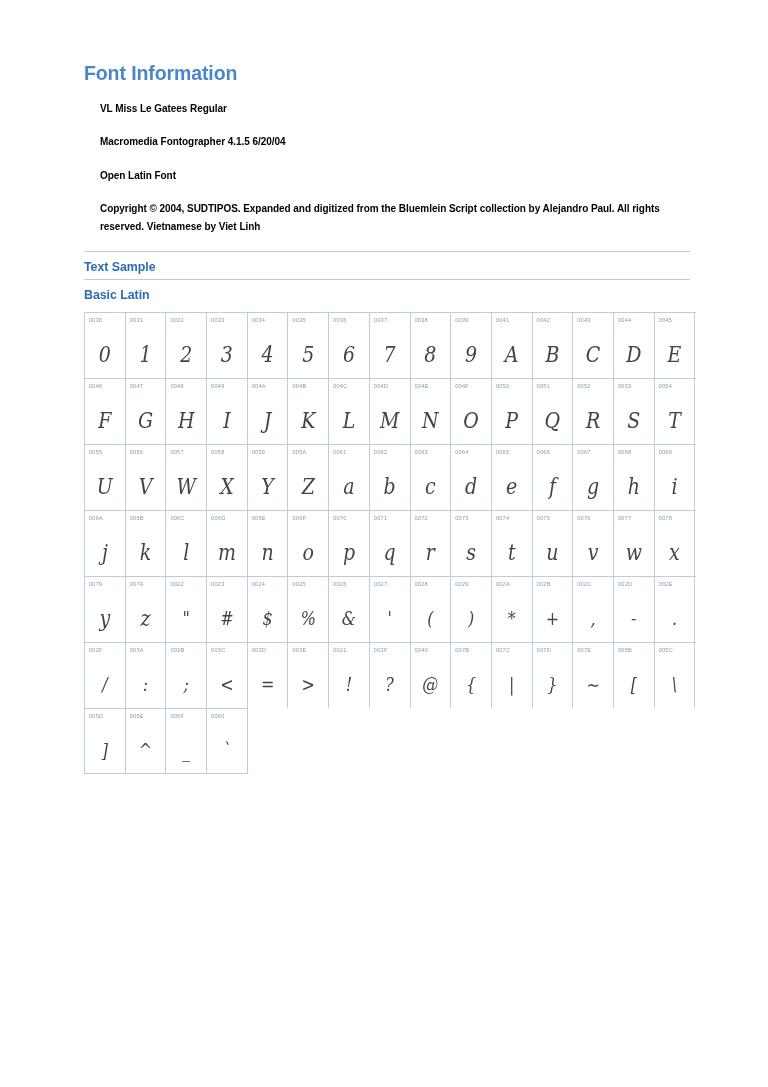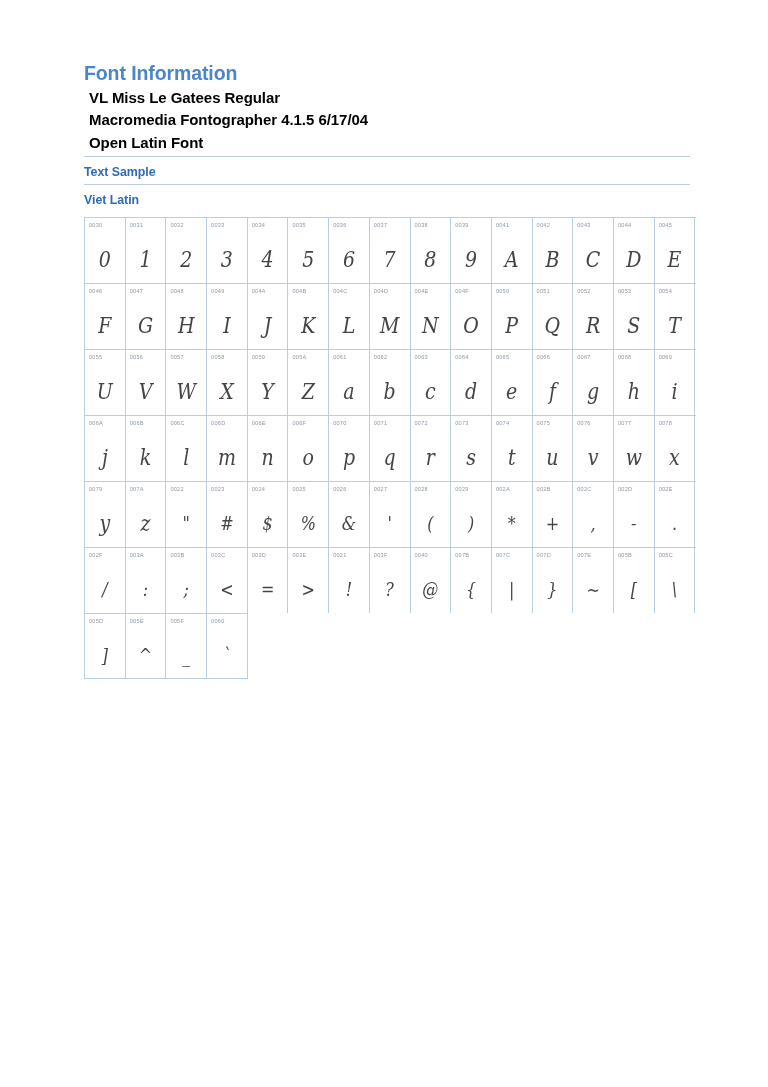--- a/index.html
+++ b/index.html
@@ -36,25 +36,25 @@
   .doc-title {
     color: #4a86c8;
     font-size: 19.5px;
     font-weight: bold;
     letter-spacing: -0.1px;
     line-height: 22px;
     margin: 0 0 5px 0;
   }
   .meta-line {
     color: #000000;
-    font-size: 15px;
+    font-size: 10px;
     font-weight: bold;
     line-height: 17.4px;
     letter-spacing: -0.05px;
-    margin: 5px;
+    margin: 16px;
     white-space: pre-wrap;
   }
   .meta-block {
     margin-bottom: 0;
   }
 
   
   .section {
     margin-top: 4px;
   }
@@ -165,33 +165,34 @@
 </head>
 <body>
 
 <div class="page">
   <div class="content">
 
     <div>
       <div class="doc-title">Font Information</div>
       <div class="meta-block">
         <p class="meta-line">VL Miss Le Gatees Regular</p>
-        <p class="meta-line">Macromedia Fontographer 4.1.5 6/17/04</p>
+        <p class="meta-line">Macromedia Fontographer 4.1.5 6/20/04</p>
         <p class="meta-line">Open Latin Font</p>
+        <p class="meta-line">Copyright © 2004, SUDTIPOS. Expanded and digitized from the Bluemlein Script collection by Alejandro Paul. All rights reserved. Vietnamese by Viet Linh</p>
       </div>
     </div>
 
     <div class="section">
       <hr class="rule">
       <div class="section-title">Text Sample</div>
     </div>
 
     <div class="section">
       <hr class="rule">
-      <div class="section-title">Viet Latin</div>
+      <div class="section-title">Basic Latin</div>
       <div class="glyph-table-wrap" id="glyph-table">
           <div class="glyph-row">
             <div class="glyph-cell">
               <div class="glyph-code">0030</div>
               <div class="glyph-char">0</div>
             </div>
             <div class="glyph-cell">
               <div class="glyph-code">0031</div>
               <div class="glyph-char">1</div>
             </div>

